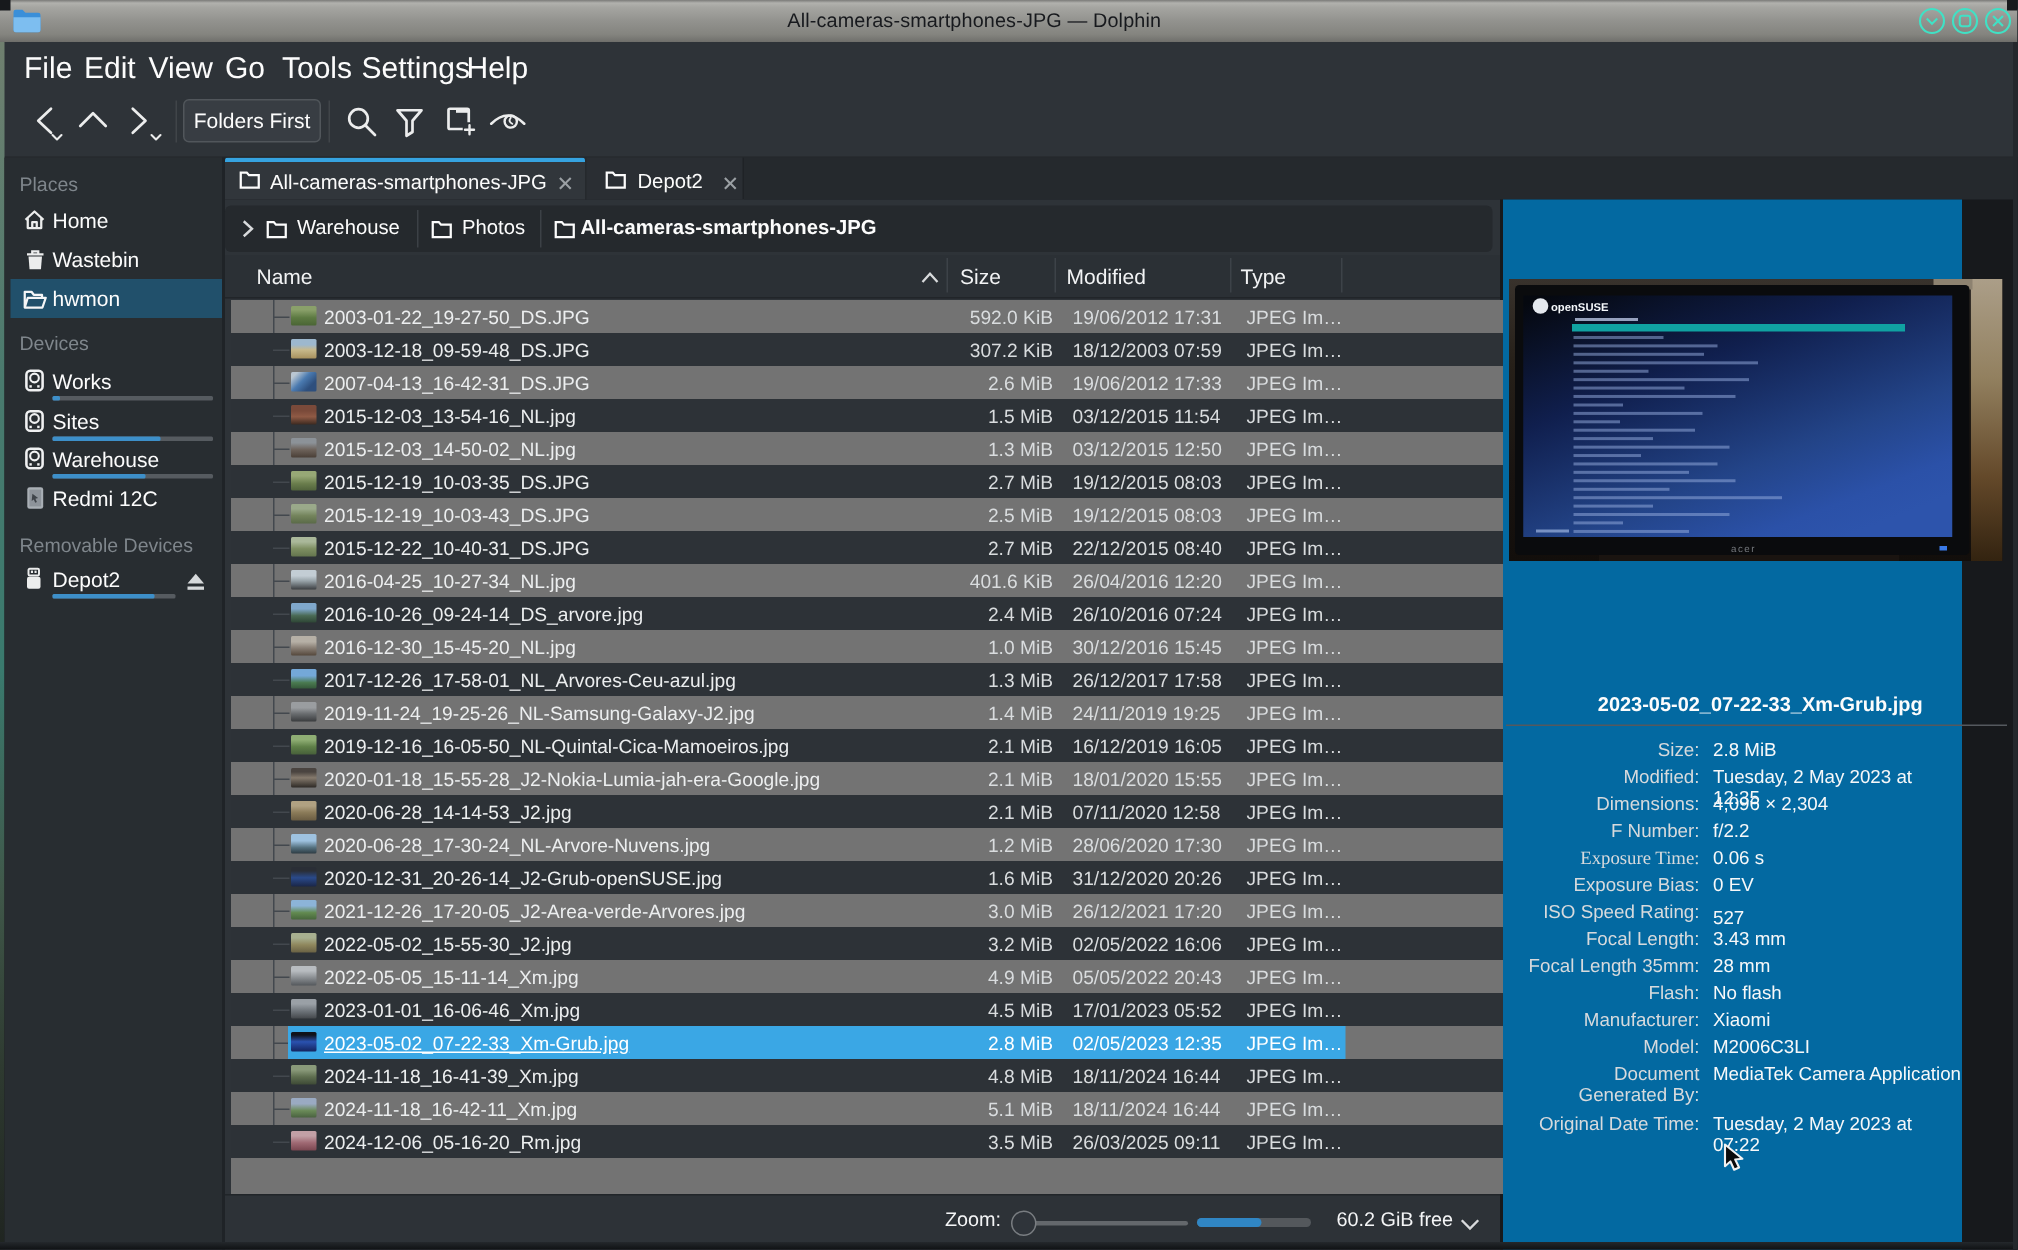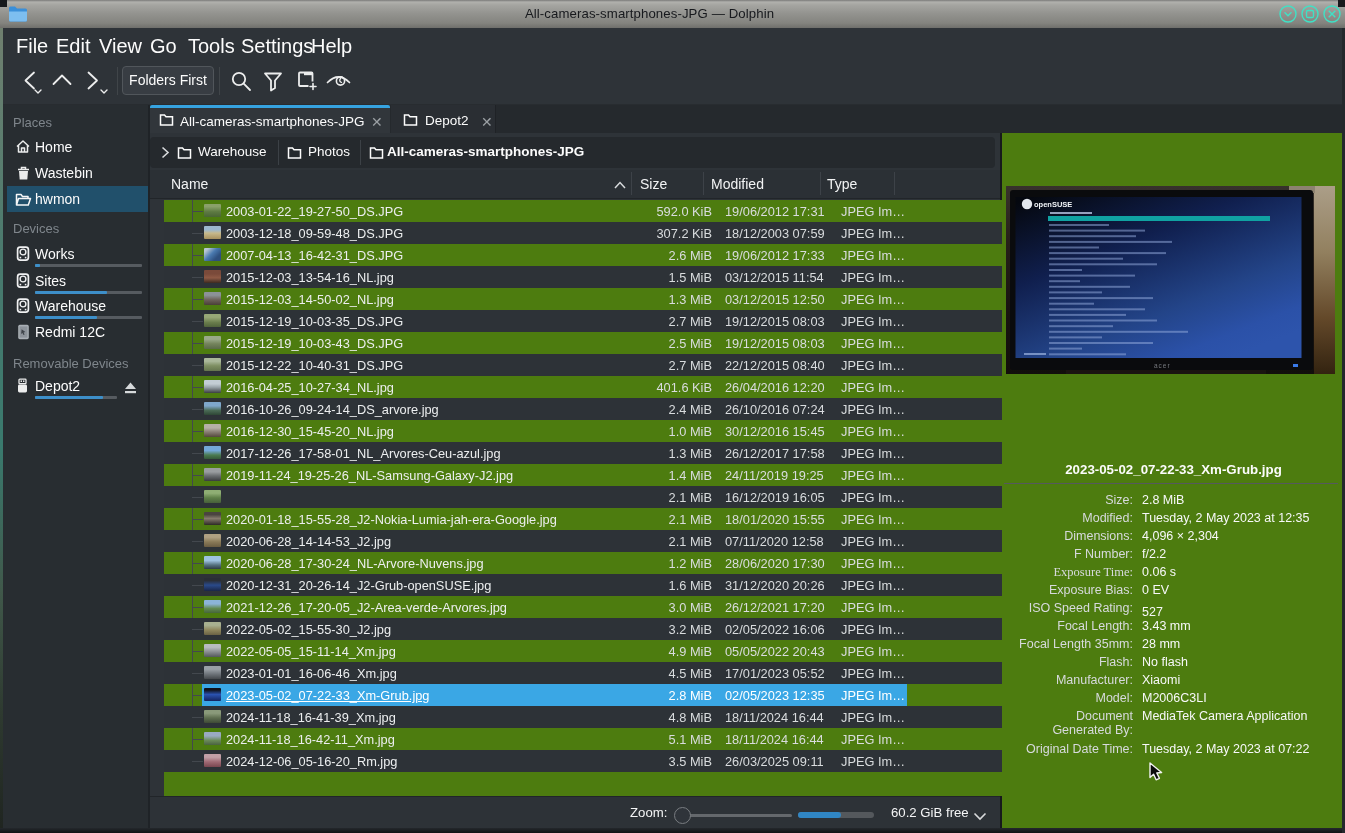--- a/index.html
+++ b/index.html
@@ -39,36 +39,36 @@
 .tabx { position:absolute; top:6px; color:#9ba0a4; font-size:14px; }
 
 #view { left:150px; top:133px; width:850px; height:700px; background:#2e3338; }
 #crumbbar { left:0; top:4px; width:845px; height:31px; background:#25292d; border-radius:4px; color:#fcfcfc; font-size:13.5px; }
 .crumbsep { top:3px; width:1px; height:25px; background:#3c4146; }
 
 #thead { left:0; top:37px; width:850px; height:29px; background:#2b3035; border-bottom:1px solid #212529; color:#f2f3f4; font-size:14px; }
 #thead span { position:absolute; top:6px; }
 .hsep { position:absolute; top:2px; width:1px; height:23px; background:#3d4248; }
 
-#rows { left:14px; top:67px; width:850px; height:596px; background:#4d7c0f; }
+#rows { left:4px; top:67px; width:850px; height:596px; background:#737373; }
 .row { position:absolute; left:0; width:850px; height:22px; font-size:12.8px; color:#eceeef; }
 .row.alt { background:#2d3237; }
 .row.sel { background:#3aa7e5; width:705px; left:38px; color:#fff; }
 .stub { position:absolute; left:28px; top:11px; width:11px; height:1px; background:#43484e; }
 #treeline { position:absolute; left:28px; top:0px; width:1px; height:572px; background:#43484e; }
 .th { position:absolute; left:40px; top:4px; width:17px; height:13px; border-radius:1px; }
 .nm { position:absolute; left:62px; top:4px; }
 .sz { position:absolute; left:411px; top:4px; width:137px; text-align:right; color:#d9dcde;}
 .md { position:absolute; left:561px; top:4px; color:#d9dcde;}
 .tp { position:absolute; left:677px; top:4px; color:#d9dcde;}
 .row.sel .sz,.row.sel .md,.row.sel .tp { color:#fff; }
 
 #statusbar { left:0; top:663px; width:850px; height:37px; background:#2d3237; border-top:1px solid #212529; color:#f4f5f6; font-size:13.2px; }
 
-#infopanel { left:1002px; top:133px; width:343px; height:700px; background:#4d7c0f; color:#fcfcfc; }
+#infopanel { left:1002px; top:133px; width:306px; height:700px; background:#0369a1; color:#fcfcfc; }
 #photo { left:4px; top:53px; width:329px; height:188px; background:#1c1815; overflow:hidden;}
 #caption { width:343px; top:329px; text-align:center; font-size:13.3px; font-weight:bold; color:#fcfcfc; }
 #capline { left:2px; top:350px; width:334px; height:1px; background:#55595e; }
 .meta { position:absolute; font-size:12.5px; }
 .meta.l { width:131px; text-align:right; color:#d7dadd; }
 .meta.v { left:140px; color:#f7f8f9; }
 
 #bstrip { left:0; top:828px; width:1345px; height:5px; background:linear-gradient(180deg,#24282c,#101214); }
 #rstrip { left:1342px; top:28px; width:3px; height:805px; background:#24282c; }
 .corner { width:7px; height:7px; background:#17191c; }
@@ -377,20 +377,21 @@
         <span class="stub"></span>
         <span class="th" style="background:linear-gradient(180deg,#9a9da0 30%,#6a6d70 60%,#3a3c3e)"></span>
         <span class="nm">2019-11-24_19-25-26_NL-Samsung-Galaxy-J2.jpg</span>
         <span class="sz">1.4 MiB</span>
         <span class="md">24/11/2019 19:25</span>
         <span class="tp">JPEG Im…</span>
       </div>
     <div class="row alt" style="top:286px">
         <span class="stub"></span>
         <span class="th" style="background:linear-gradient(180deg,#8fae74 25%,#5f8048 60%,#47603a)"></span>
+        <span class="nm">2019-12-16_16-05-50_NL-Quintal-Cica-Mamoeiros.jpg</span>
         <span class="sz">2.1 MiB</span>
         <span class="md">16/12/2019 16:05</span>
         <span class="tp">JPEG Im…</span>
       </div>
     <div class="row" style="top:308px">
         <span class="stub"></span>
         <span class="th" style="background:linear-gradient(180deg,#4a4440 20%,#857a6d 50%,#2e2a26)"></span>
         <span class="nm">2020-01-18_15-55-28_J2-Nokia-Lumia-jah-era-Google.jpg</span>
         <span class="sz">2.1 MiB</span>
         <span class="md">18/01/2020 15:55</span>

